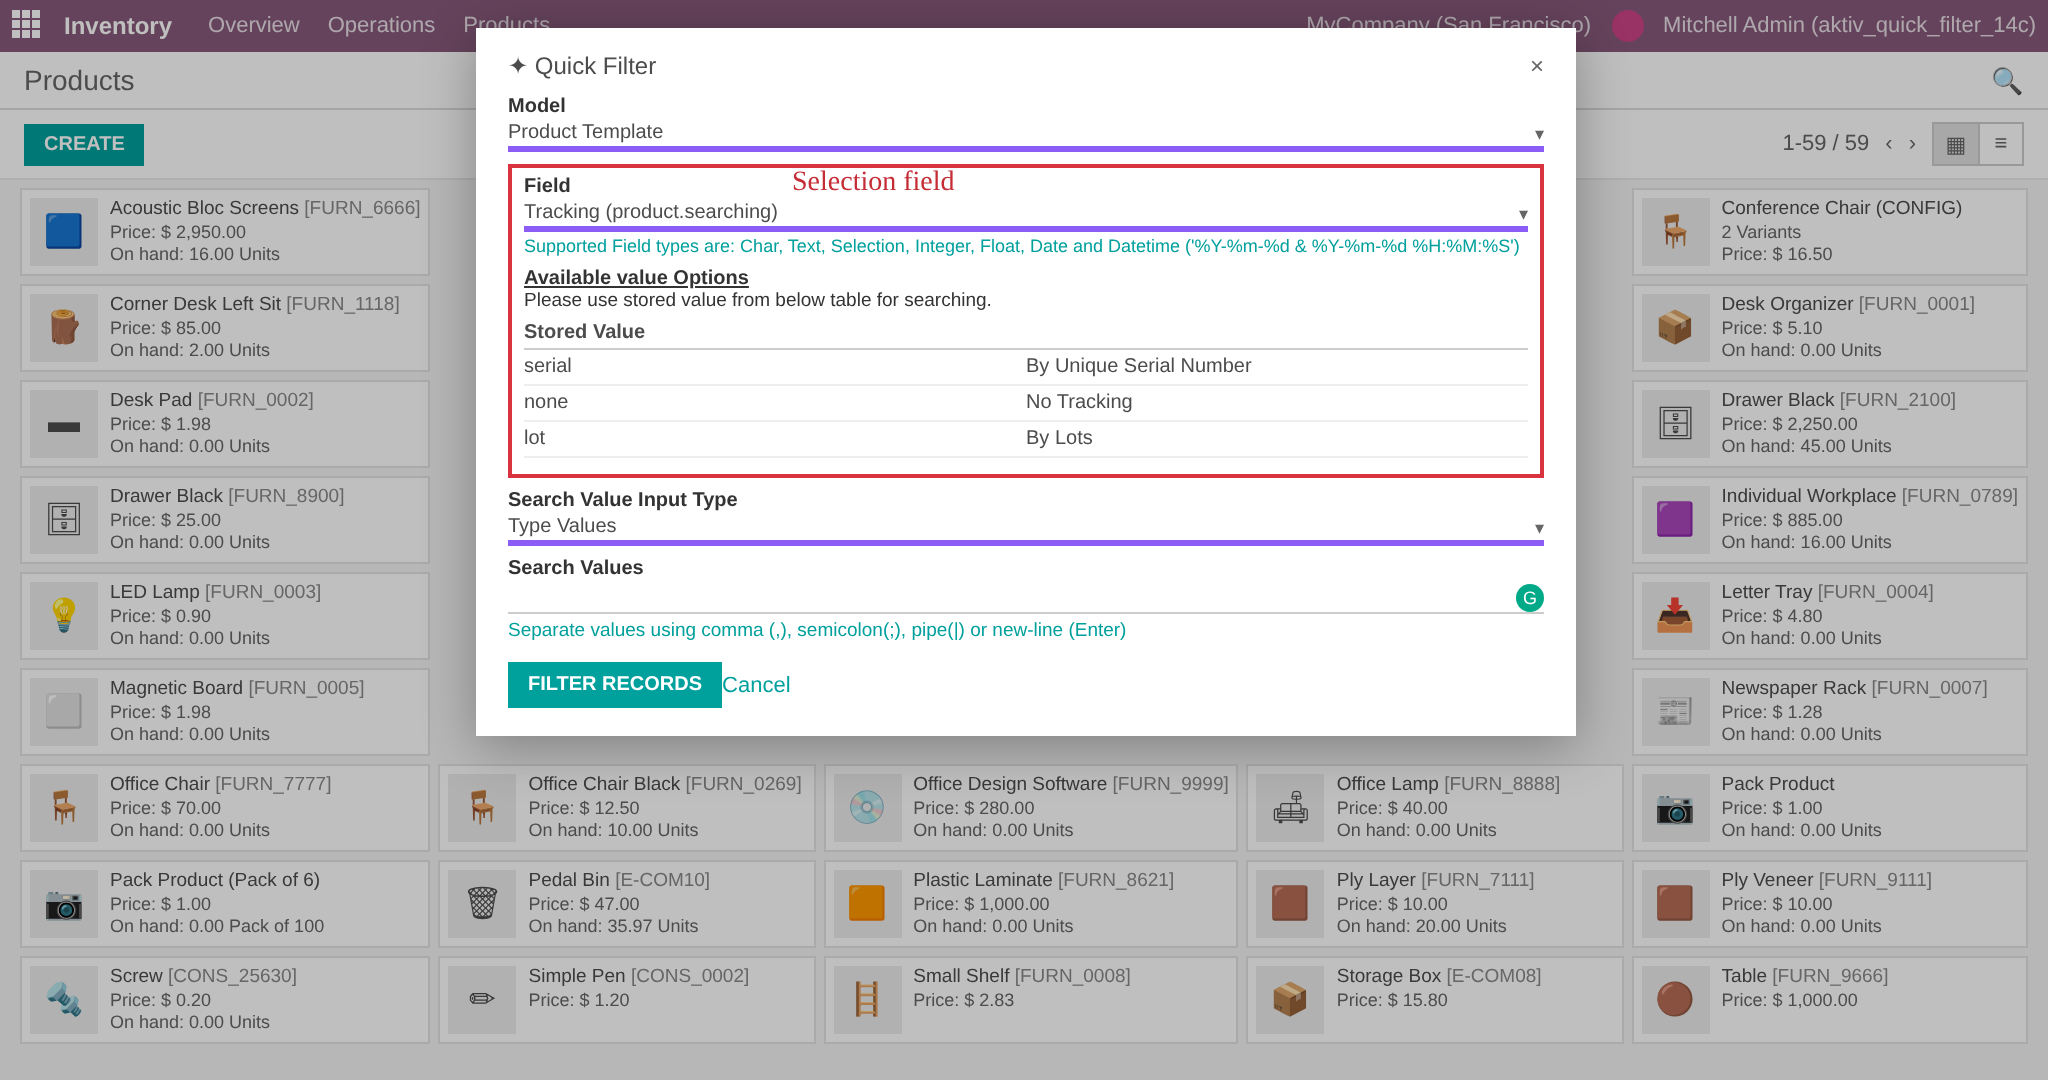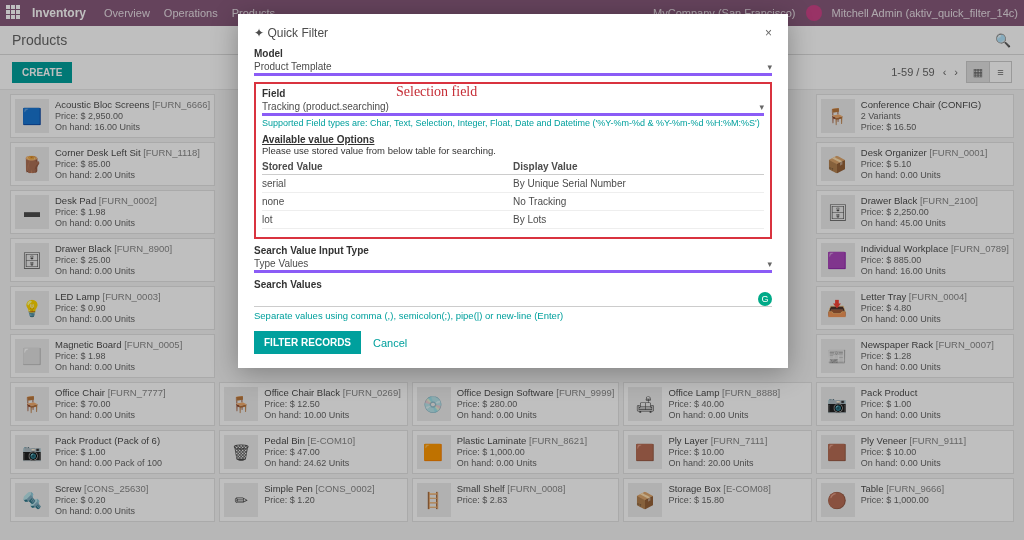--- a/index.html
+++ b/index.html
@@ -42,21 +42,21 @@
 .subhead { font-size: 10px; font-weight: 600; color: #333; margin-top: 6px; text-decoration: underline; }
 .subhead2 { font-size: 9.5px; color: #333; margin-bottom: 3px; }
 .tbl { width: 100%; font-size: 10px; margin-top: 3px; }
 .tbl .hdr { display: flex; border-bottom: 1px solid #ccc; font-weight: 600; padding: 2px 0; }
 .tbl .row { display: flex; border-bottom: 1px solid #eee; padding: 3px 0; }
 .tbl .c1 { flex: 1; }
 .tbl .c2 { flex: 1; }
 .svline { border-bottom: 1px solid #ccc; height: 16px; display: flex; align-items: center; justify-content: flex-end; }
 .svline .g { width: 14px; height: 14px; border-radius: 50%; background: #0a8; color: #fff; display: flex; align-items: center; justify-content: center; font-size: 9px; }
 .note { color: #00a09d; font-size: 9.5px; margin-top: 3px; }
-.actions { margin-top: 10px; display: flex; align-items: center; gap: 12px; }
+.actions { margin-top: 10px; display: flex; align-items: center; }
 .filterbtn { background: #00a09d; color: #fff; border: none; padding: 6px 10px; font-size: 10px; font-weight: 600; cursor: pointer; }
 .cancel { color: #00a09d; font-size: 11px; cursor: pointer; }
 </style>
 </head>
 <body>
 
 <div class="topbar">
   <div class="apps">
       <span></span>
       <span></span>
@@ -386,21 +386,21 @@
         <div class="name">Pack Product (Pack of 6) <span class="sku"></span></div>
         <div class="price">Price: $ 1.00</div>
         <div class="stock">On hand: 0.00 Pack of 100</div>
       </div>
     </div>
     <div class="card">
       <div class="thumb">🗑</div>
       <div class="info">
         <div class="name">Pedal Bin <span class="sku">[E-COM10]</span></div>
         <div class="price">Price: $ 47.00</div>
-        <div class="stock">On hand: 24.62 Units</div>
+        <div class="stock">On hand: 35.97 Units</div>
       </div>
     </div>
     <div class="card">
       <div class="thumb">🟧</div>
       <div class="info">
         <div class="name">Plastic Laminate <span class="sku">[FURN_8621]</span></div>
         <div class="price">Price: $ 1,000.00</div>
         <div class="stock">On hand: 0.00 Units</div>
       </div>
     </div>
@@ -487,21 +487,20 @@
       <span class="caret">▾</span>
     </div>
     <div class="hint">Supported Field types are: Char, Text, Selection, Integer, Float, Date and Datetime ('%Y-%m-%d &amp; %Y-%m-%d %H:%M:%S')</div>
 
     <div class="subhead">Available value Options</div>
     <div class="subhead2">Please use stored value from below table for searching.</div>
 
     <div class="tbl">
       <div class="hdr">
         <div class="c1">Stored Value</div>
-        <div class="c2">Display Value</div>
       </div>
       <div id="opts">
           <div class="row">
             <div class="c1">serial</div>
             <div class="c2">By Unique Serial Number</div>
           </div>
           <div class="row">
             <div class="c1">none</div>
             <div class="c2">No Tracking</div>
           </div>

